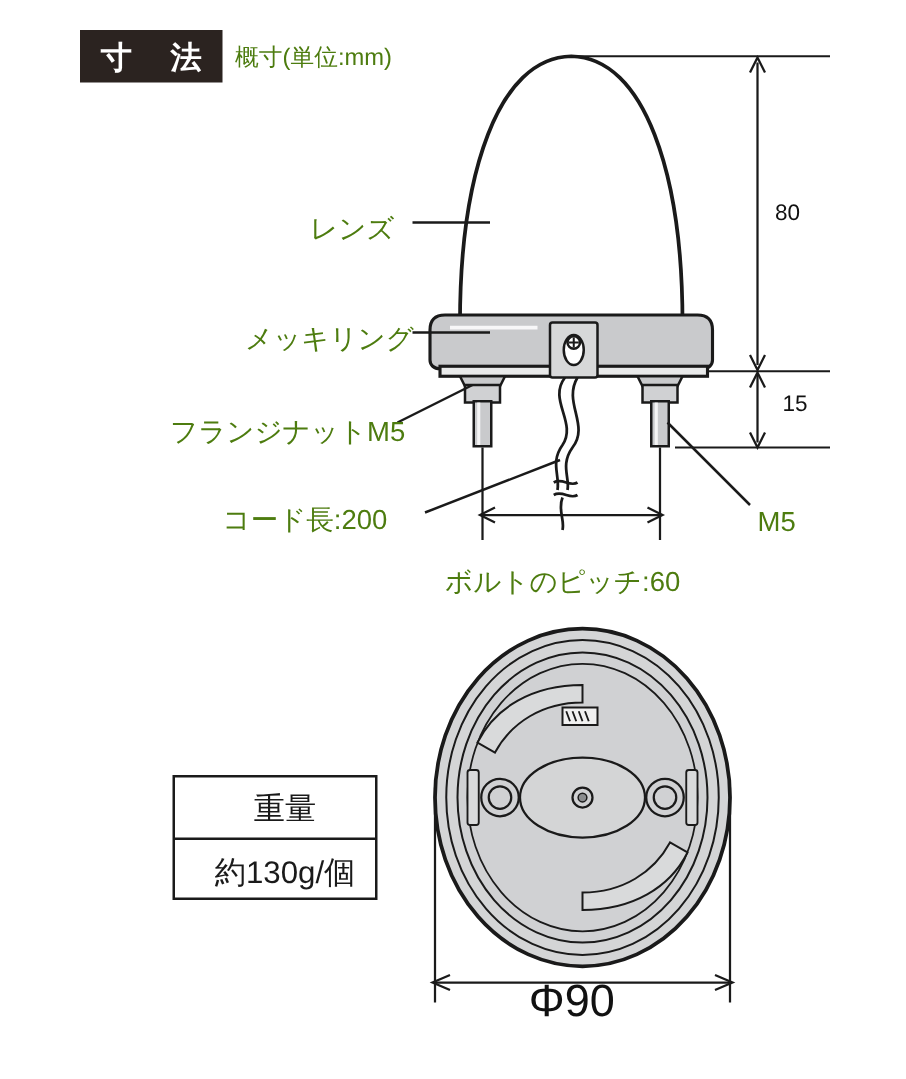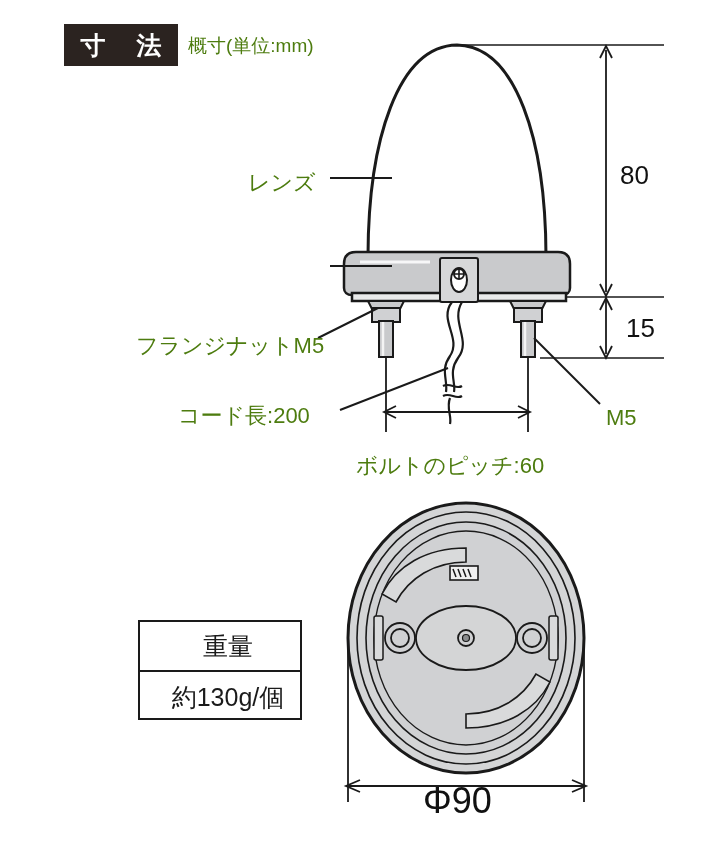--- a/index.html
+++ b/index.html
@@ -54,21 +54,21 @@
   }
   #label-lens      { left: 248px; top: 168px; }
   #label-ring      { left: 196px; top: 256px; }
   #label-flange    { left: 136px; top: 331px; }
   #label-cord      { left: 178px; top: 401px; }
   #label-pitch     { left: 356px; top: 451px; }
   #label-m5        { left: 606px; top: 405px; }
 
   
   .dimnum {
-    font-size: 26px;
+    font-size: 18px;
     color: #111111;
     white-space: nowrap;
   }
   #dim-80  { left: 620px; top: 160px; }
   #dim-15  { left: 626px; top: 313px; }
   #dim-d90 { left: 423px; top: 780px; font-size: 36px; }
 
   
   #weight-table {
     left: 138px; top: 620px;
@@ -164,20 +164,21 @@
     <g stroke="#1a1a1a" stroke-width="1.8">
       <path d="M 386 358 L 386 432"></path>
       <path d="M 528 358 L 528 432"></path>
       <path d="M 386 412 L 528 412"></path>
       <path d="M 396 406 L 384 412 L 396 418" fill="none"></path>
       <path d="M 518 406 L 530 412 L 518 418" fill="none"></path>
     </g>
   </svg>
 
   <div class="abs callout" id="label-lens">レンズ</div>
+  <div class="abs callout" id="label-ring">メッキリング</div>
   <div class="abs callout" id="label-flange">フランジナットM5</div>
   <div class="abs callout" id="label-cord">コード長:200</div>
   <div class="abs callout" id="label-pitch">ボルトのピッチ:60</div>
   <div class="abs callout" id="label-m5">M5</div>
 
   <div class="abs dimnum" id="dim-80">80</div>
   <div class="abs dimnum" id="dim-15">15</div>
 
   <div class="abs" id="weight-table">
     <div class="row head">重量</div>

